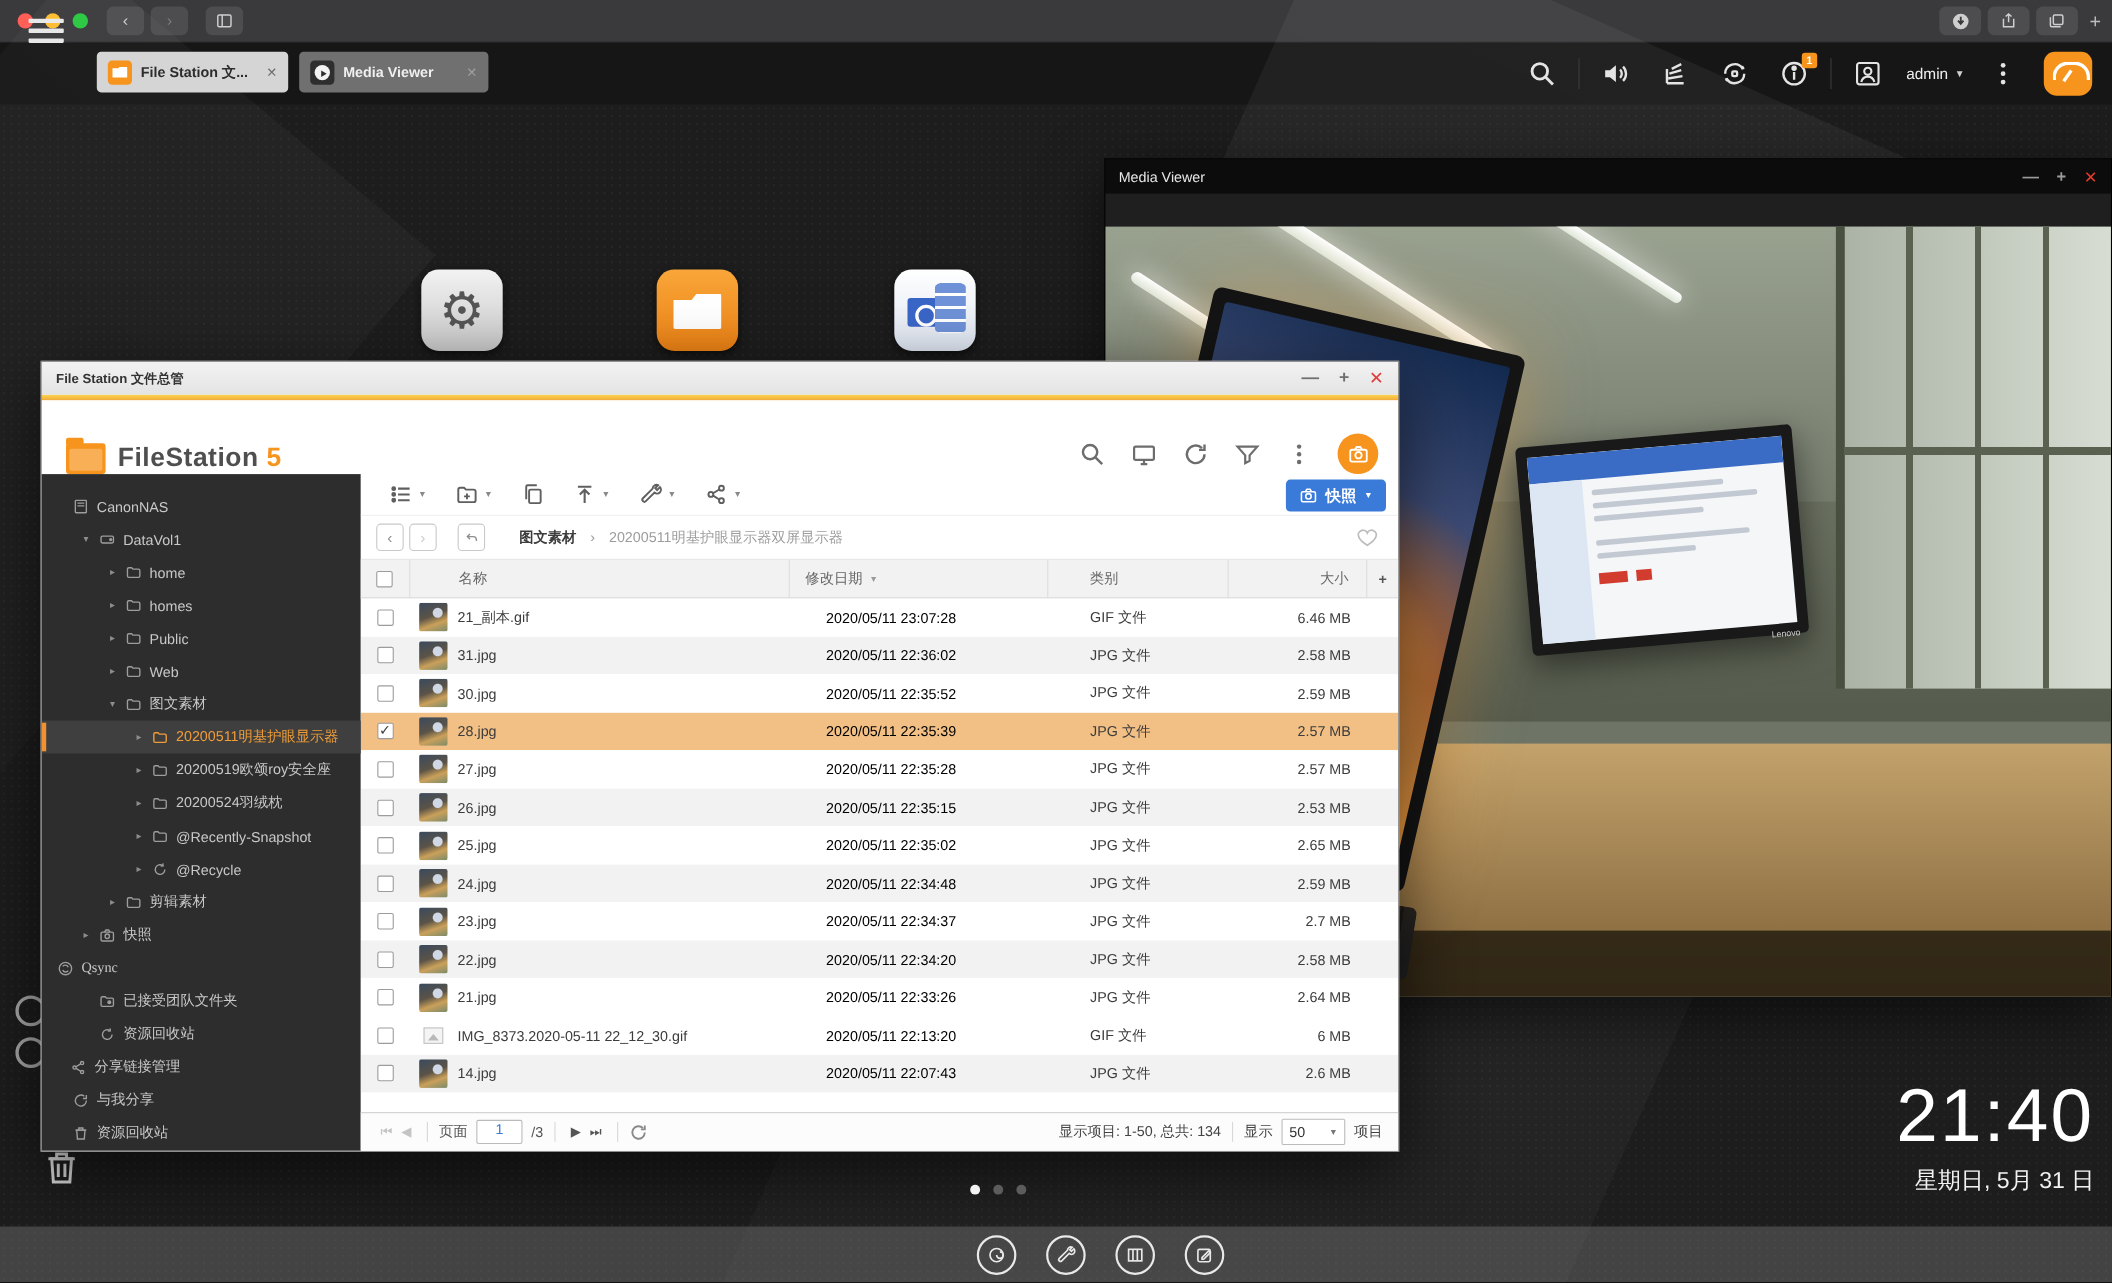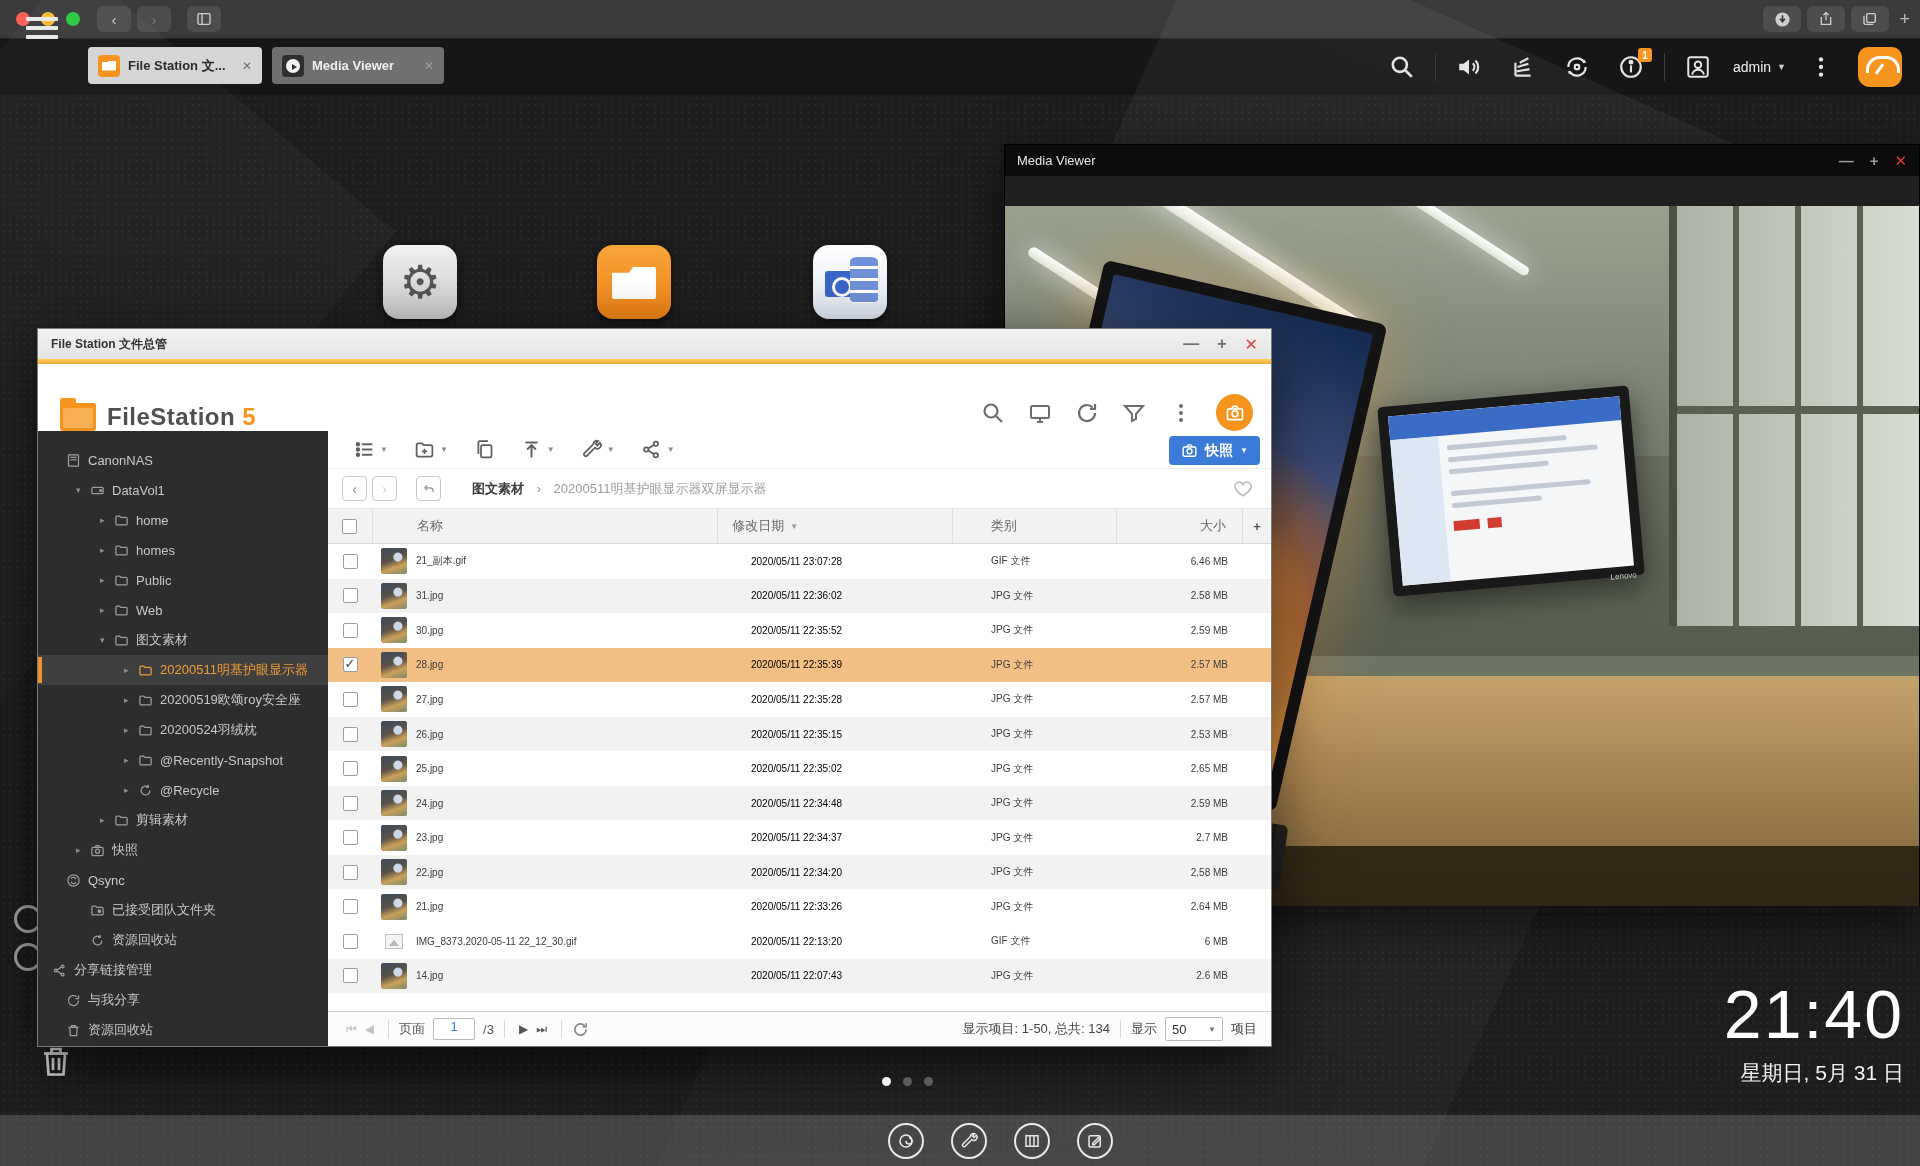--- a/index.html
+++ b/index.html
@@ -196,21 +196,21 @@
   .hc.name{width:346px;padding-left:44px;}
   .hc.date{width:235px;padding-left:14px;}
   .hc.type{width:165px;padding-left:38px;}
   .hc.size{width:126px;justify-content:flex-end;padding-right:16px;}
   .hc.plus{width:29px;justify-content:center;color:#555;font-weight:bold;}
   .hc .sort{font-size:8px;color:#9a9a9a;margin-left:6px;}
   .cbox{width:15px;height:15px;border:1px solid #9c9c9c;border-radius:2px;background:#fff;position:relative;}
   .cbox.checked:after{content:"✓";position:absolute;left:1px;top:-2px;font-size:13px;color:#444;font-weight:bold;}
 
   .frows{flex:1;overflow:hidden;}
-  .frow{height:34.55px;display:flex;align-items:center;font-size:10px;color:#3c3c3c;background:#fff;}
+  .frow{height:34.55px;display:flex;align-items:center;font-size:13px;color:#3c3c3c;background:#fff;}
   .frow.alt{background:#f2f2f2;}
   .frow.selected{background:#f2bf85;}
   .frow .c-cb{width:44px;display:flex;justify-content:center;flex:none;}
   .frow .c-ic{width:44px;display:flex;justify-content:center;flex:none;}
   .frow .c-name{width:302px;flex:none;white-space:nowrap;overflow:hidden;}
   .frow .c-date{width:235px;padding-left:33px;flex:none;color:#000000;}
   .frow .c-type{width:165px;padding-left:38px;flex:none;}
   .frow .c-size{width:126px;text-align:right;padding-right:16px;flex:none;}
   .thumb{width:26px;height:26px;border-radius:2px;background:
     radial-gradient(circle at 65% 35%,#cfd8e4 0 4px,transparent 5px),
@@ -588,21 +588,21 @@
               <span class="arrow">▸</span>
               <span class="ticon">
                 <svg viewBox="0 0 24 24" fill="none" stroke="currentColor" stroke-width="2">
                   <rect x="3" y="7" width="18" height="13" rx="2"></rect>
                   <path d="M8 7l2-3h4l2 3"></path>
                   <circle cx="12" cy="13" r="3.2"></circle>
                 </svg>
               </span>
               <span class="lbl">快照</span>
             </div>
-            <div class="tree-item" style="padding-left: 14px;">
+            <div class="tree-item" style=" font-family: Liberation Serif, serif;">
               <span class="arrow"></span>
               <span class="ticon">
                 <svg viewBox="0 0 24 24" fill="none" stroke="currentColor" stroke-width="2">
                   <circle cx="12" cy="12" r="9"></circle>
                   <path d="M16 10a4.5 4.5 0 0 0-8-1M8 14a4.5 4.5 0 0 0 8 1"></path>
                 </svg>
               </span>
               <span class="lbl">Qsync</span>
             </div>
             <div class="tree-item" style="padding-left: 38px;">
@@ -618,21 +618,21 @@
             <div class="tree-item" style="padding-left: 38px;">
               <span class="arrow"></span>
               <span class="ticon">
                 <svg viewBox="0 0 24 24" fill="none" stroke="currentColor" stroke-width="2">
                   <path d="M19 12a7 7 0 1 1-3-5.7"></path>
                   <polyline points="16 3 16.5 6.8 12.8 7"></polyline>
                 </svg>
               </span>
               <span class="lbl">资源回收站</span>
             </div>
-            <div class="tree-item" style="padding-left: 0;">
+            <div class="tree-item" style="padding-left: 12px;">
               <span class="arrow"></span>
               <span class="ticon">
                 <svg viewBox="0 0 24 24" fill="none" stroke="currentColor" stroke-width="2">
                   <circle cx="6" cy="12" r="2.3"></circle>
                   <circle cx="17" cy="5.5" r="2.3"></circle>
                   <circle cx="17" cy="18.5" r="2.3"></circle>
                   <path d="M8.2 10.8l6.6-4.2M8.2 13.2l6.6 4.2"></path>
                 </svg>
               </span>
               <span class="lbl">分享链接管理</span>

